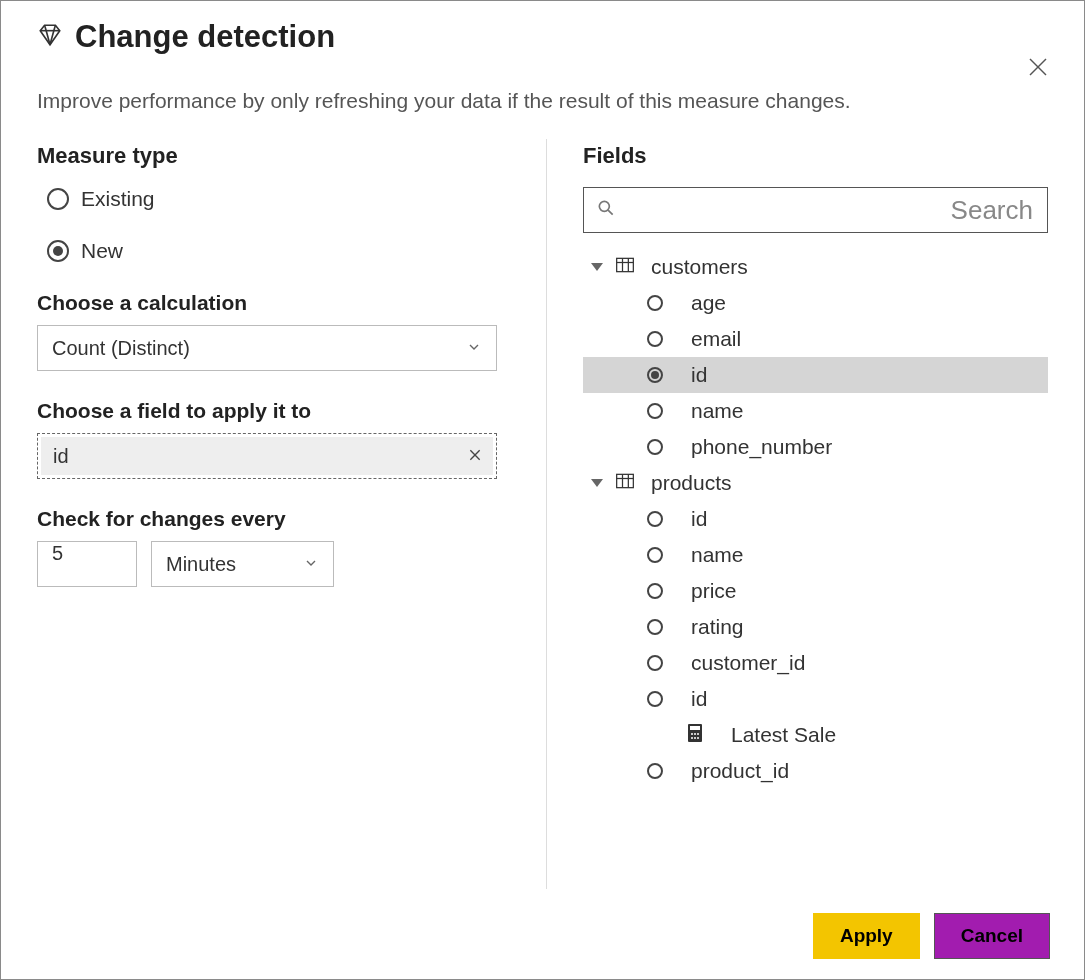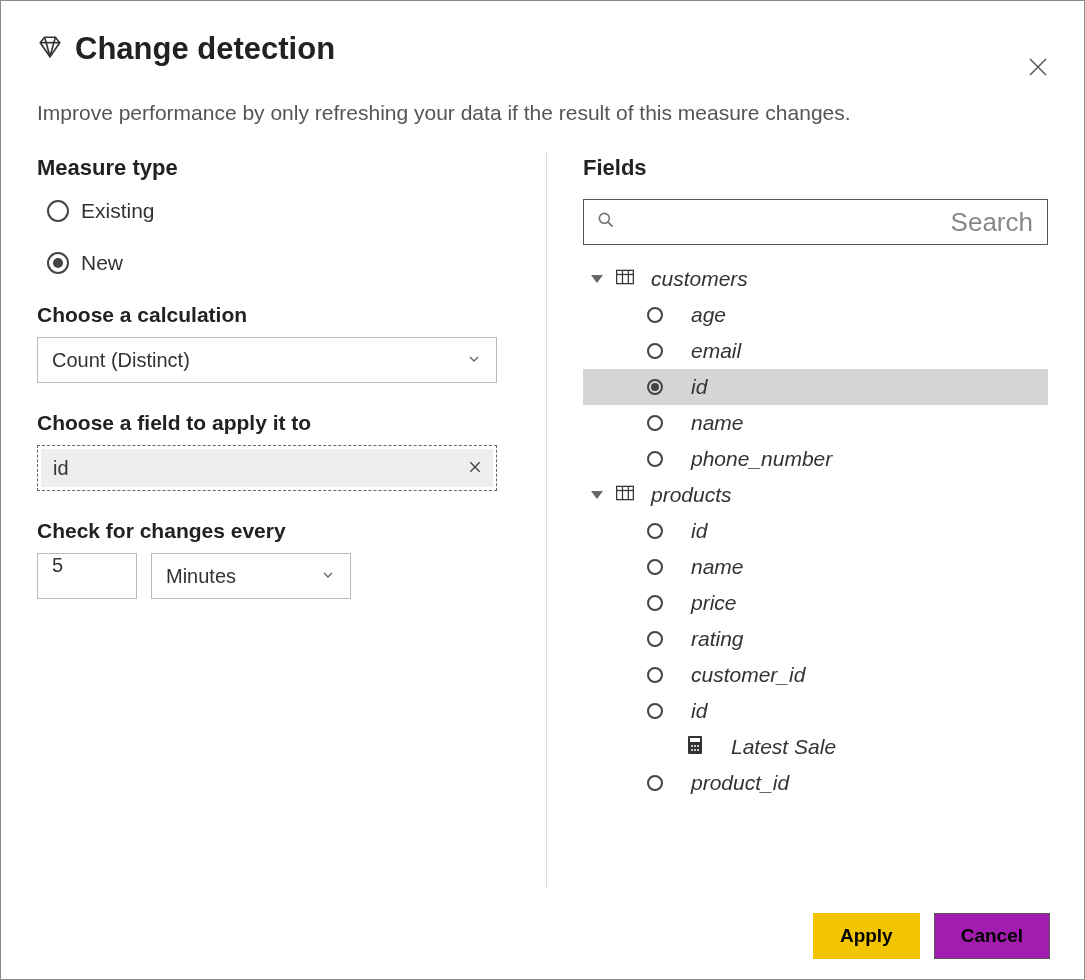--- a/index.html
+++ b/index.html
@@ -11,21 +11,21 @@
   }
   .dialog {
     width: 1085px;
     height: 980px;
     border: 1px solid #8a8a8a;
     position: relative;
     display: flex;
     flex-direction: column;
   }
   .header {
-    padding: 30px 36px 0 36px;
+    padding: 18px 36px 0 36px;
   }
   .title-row {
     display: flex;
     align-items: center;
     gap: 12px;
   }
   .title {
     font-size: 31px;
     font-weight: 700;
     margin: 0;
@@ -138,21 +138,21 @@
   .num-input {
     width: 100px;
     height: 46px;
     border: 1px solid #bbb;
     padding: 0 14px;
     font-size: 20px;
     color: #333;
     text-align: left;
   }
   .unit-select {
-    width: 200px;
+    width: 183px;
     gap: 12px;
   }
   
   .search-box {
     border: 1px solid #555;
     height: 46px;
     display: flex;
     align-items: center;
     padding: 0 12px;
     gap: 10px;
@@ -177,21 +177,20 @@
     font-size: 21px;
     color: #333;
   }
   .tree-row {
     height: 36px;
     display: flex;
     align-items: center;
     gap: 10px;
     padding-left: 8px;
     cursor: pointer;
-    font-style: italic;
   }
   .tree-row.table-row { padding-left: 8px; font-weight: 400; }
   .tree-row.field-row { padding-left: 64px; }
   .tree-row.selected { background: #d5d5d5; }
   .collapse-tri {
     width: 0; height: 0;
     border-left: 6px solid transparent;
     border-right: 6px solid transparent;
     border-top: 8px solid #666;
     transform: rotate(0deg);

